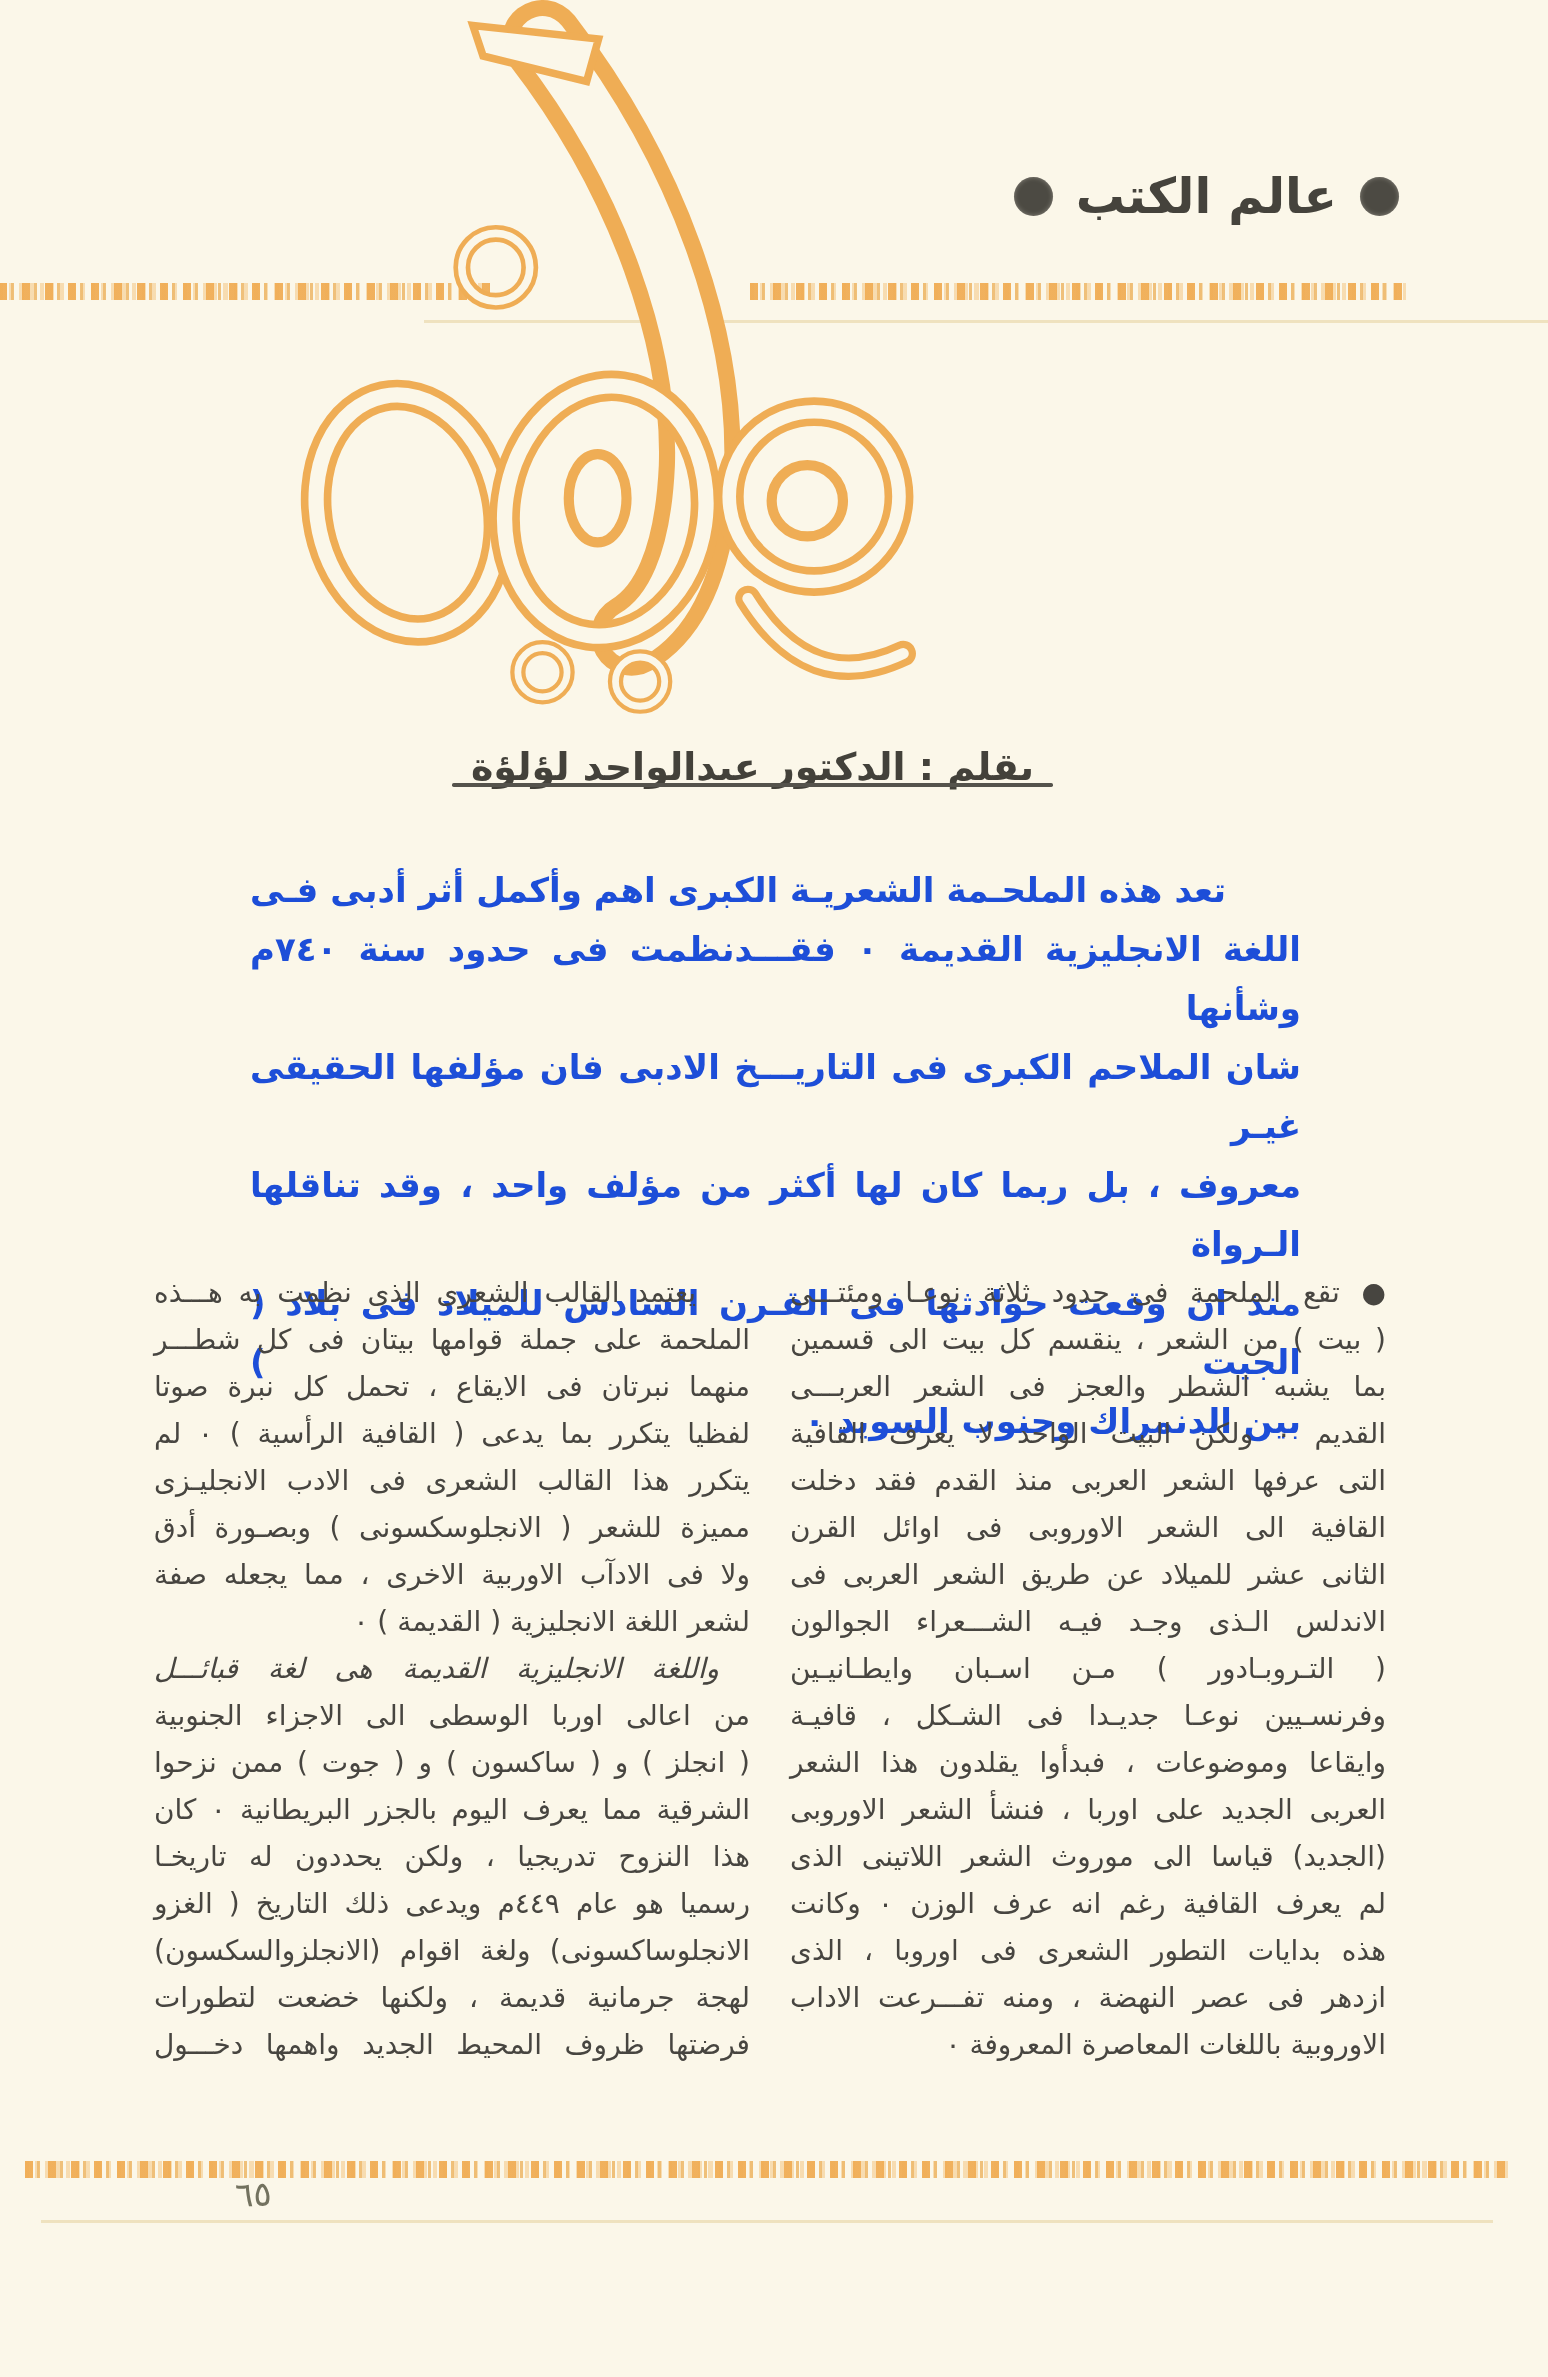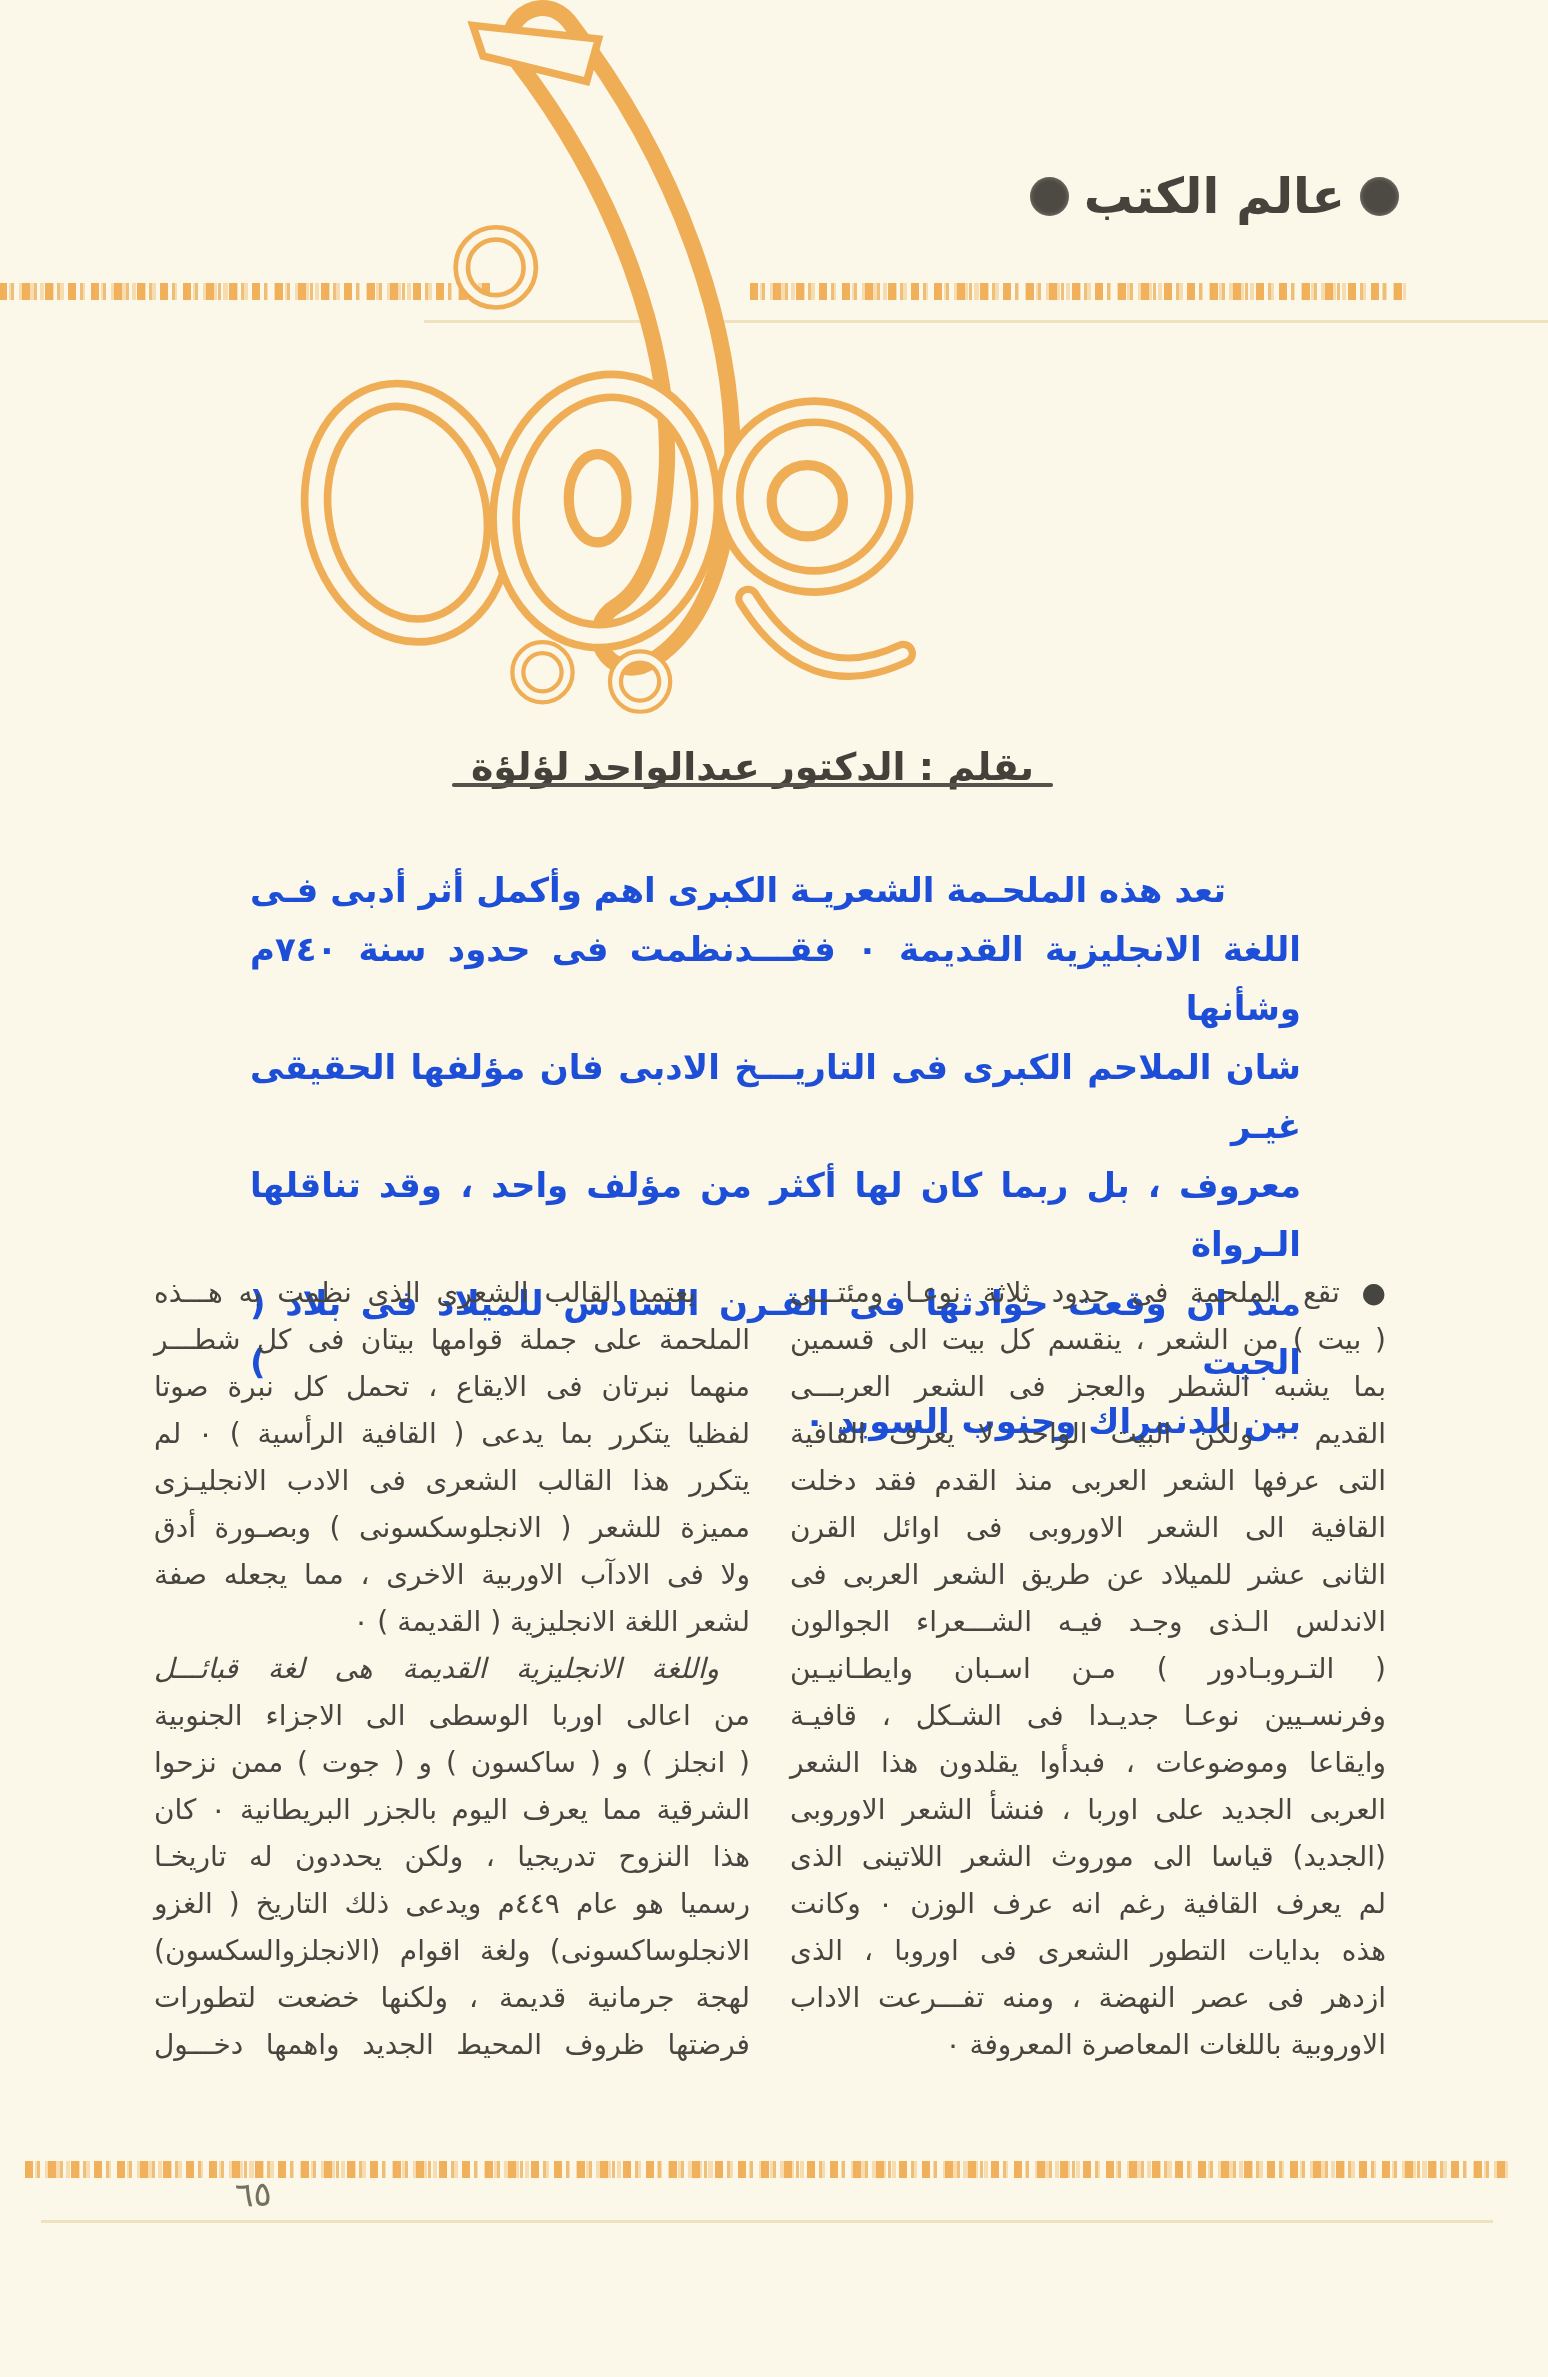--- a/index.html
+++ b/index.html
@@ -10,21 +10,21 @@
   .page{
     position:relative;
     width:1549px;height:2377px;
     background:#FBF7E9;
     overflow:hidden;
     direction:rtl;
   }
   
   .header{
     position:absolute;top:172px;right:149px;
-    display:flex;align-items:center;gap:15px;
+    display:flex;align-items:center;gap:23px;
     color:#45433C;
   }
   .header .bullet{
     width:39px;height:39px;border-radius:50%;
     background:#4C4A43;flex:0 0 auto;
     box-shadow:inset 0 0 5.1px rgba(251,247,233,.35);
   }
   .header .label{
     font-size:49px;font-weight:bold;line-height:1;
     letter-spacing:0.8px;

